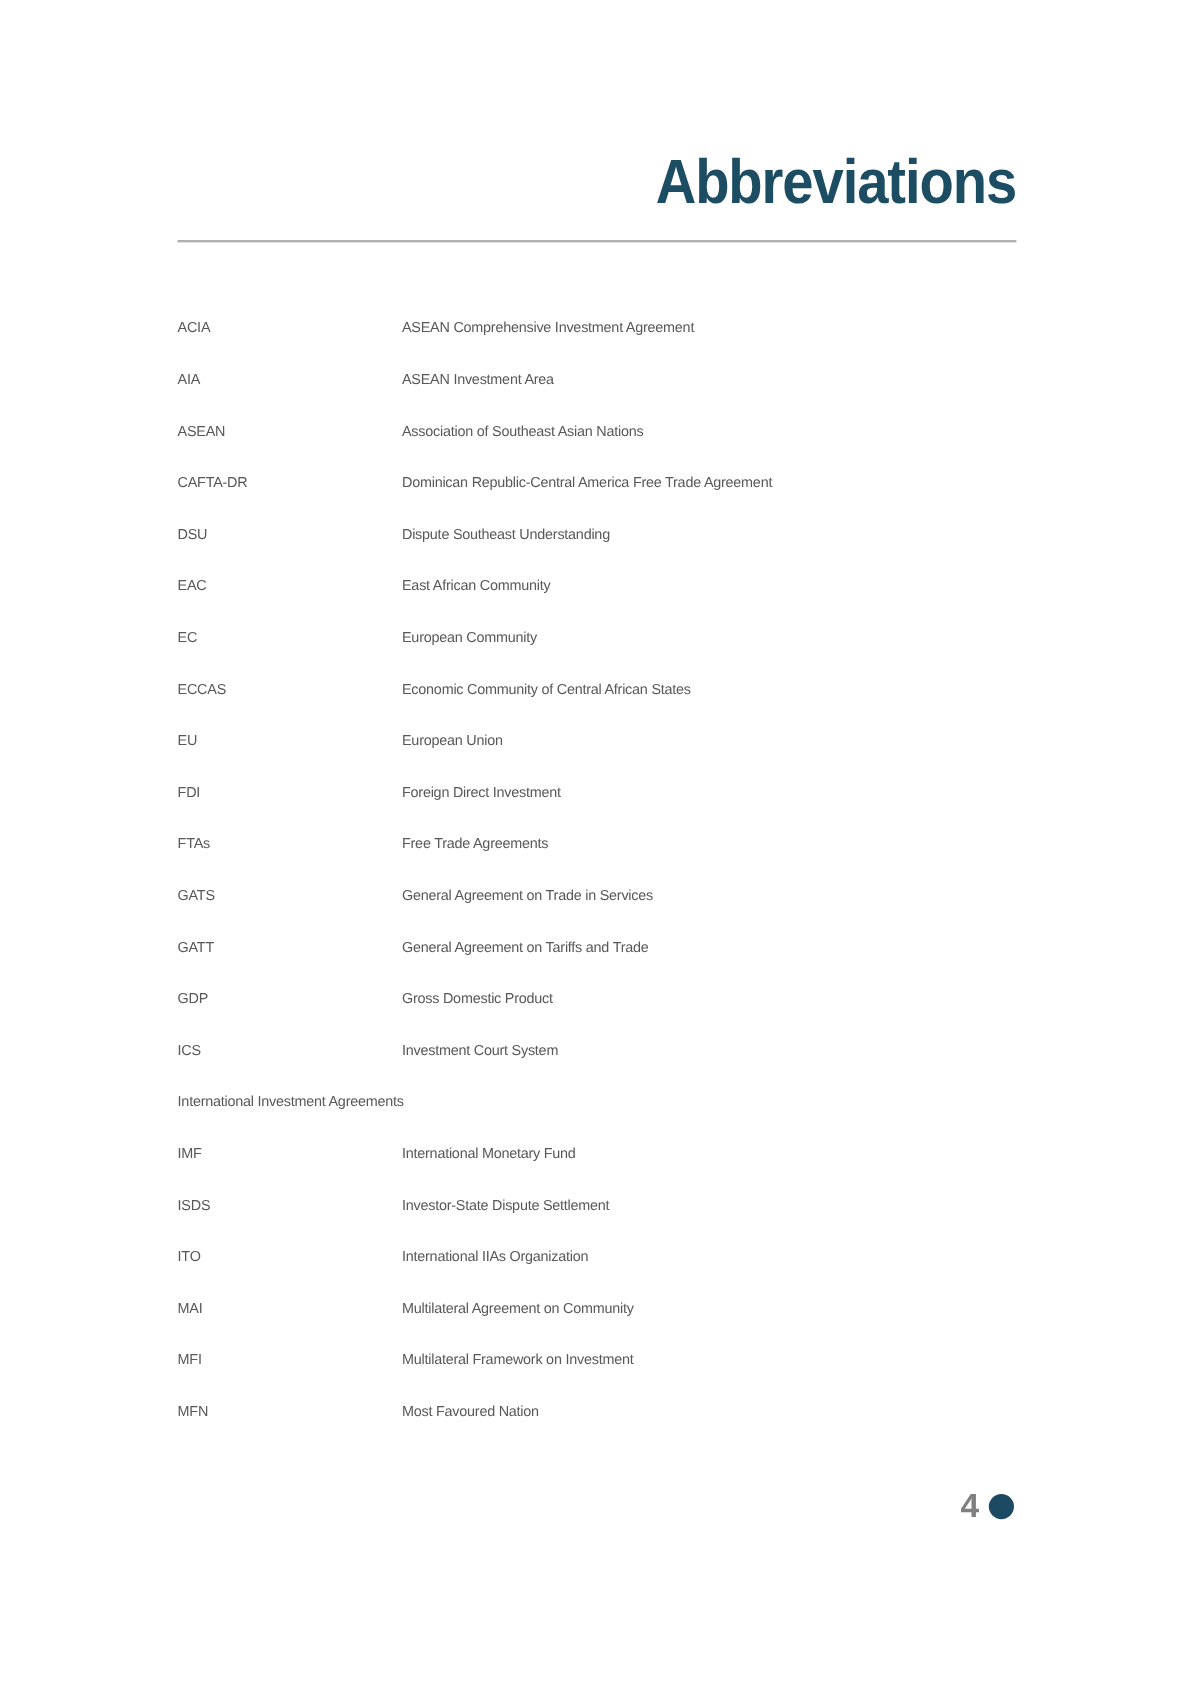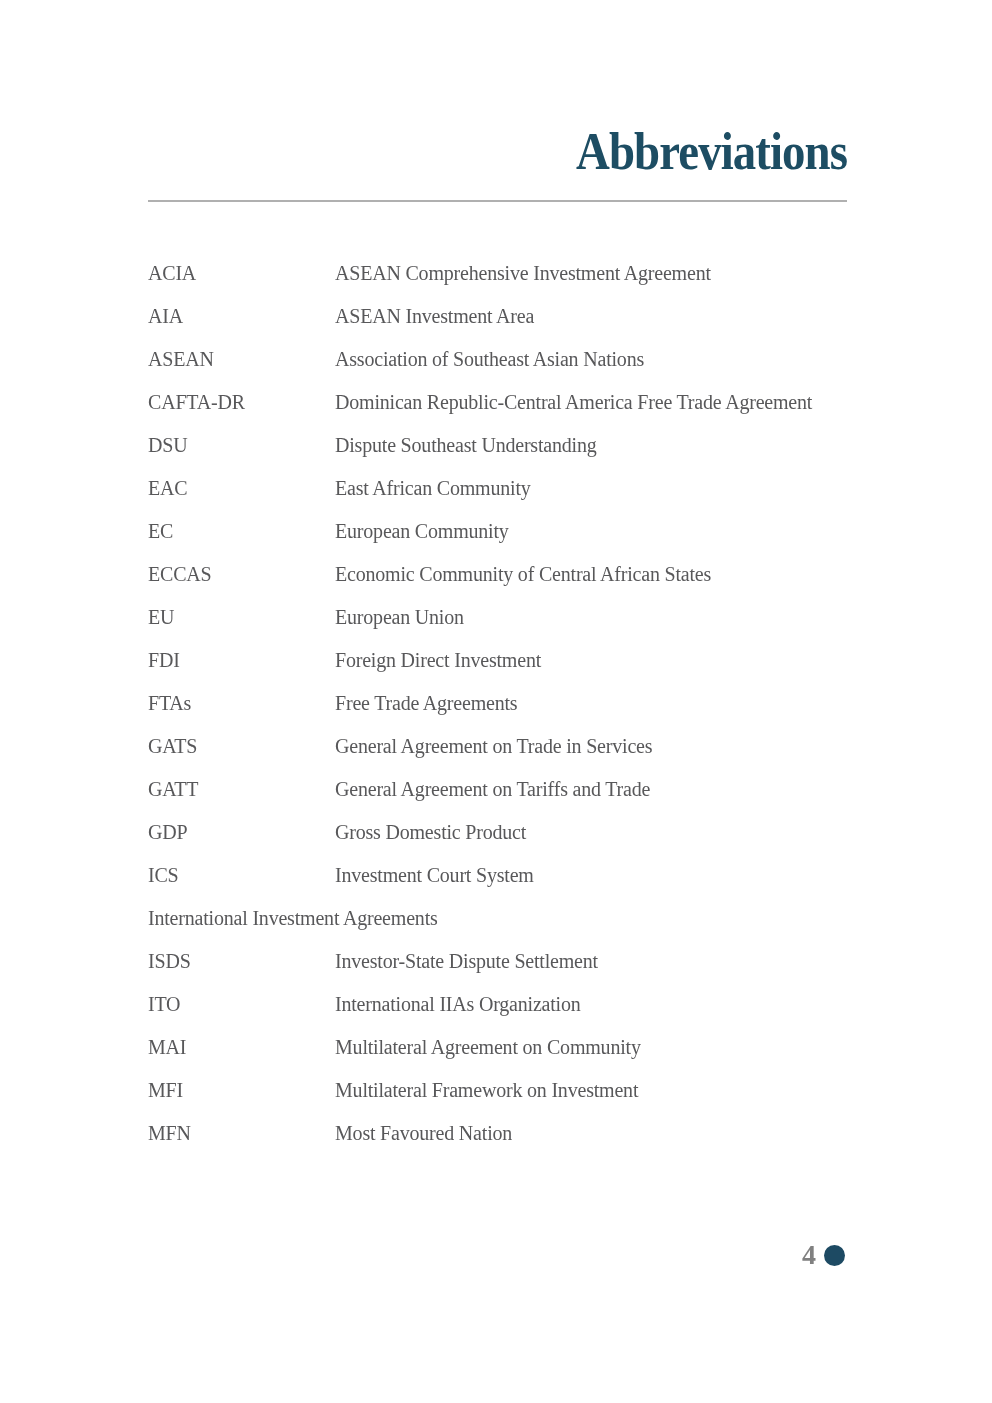--- a/index.html
+++ b/index.html
@@ -6,21 +6,21 @@
     margin: 0;
     padding: 0;
     background: #ffffff;
   }
   .page {
     position: relative;
     width: 992px;
     height: 1403px;
     background: #ffffff;
     overflow: hidden;
-    font-family: Liberation Serif, serif;
+    font-family: Liberation Sans, sans-serif;
   }
   .content {
     position: absolute;
     left: 148px;
     top: 0;
     width: 699px;
     height: 100%;
   }
   .title {
     position: absolute;
@@ -47,21 +47,21 @@
   .abbr-list {
     position: absolute;
     top: 252px;
     left: 0;
     width: 100%;
   }
   .abbr-row {
     display: flex;
     height: 43px;
     line-height: 43px;
-    font-size: 20px;
+    font-size: 12px;
     color: #58585a;
     letter-spacing: -0.2px;
   }
   .abbr-term {
     flex: 0 0 187px;
     width: 187px;
   }
   .abbr-definition {
     flex: 1 1 auto;
     white-space: nowrap;
@@ -157,20 +157,24 @@
         <div class="abbr-definition">Gross Domestic Product</div>
       </div>
         <div class="abbr-row">
         <div class="abbr-term">ICS</div>
         <div class="abbr-definition">Investment Court System</div>
       </div>
         <div class="abbr-row">
         <div class="abbr-definition">International Investment Agreements</div>
       </div>
         <div class="abbr-row">
+        <div class="abbr-term">IMF</div>
+        <div class="abbr-definition">International Monetary Fund</div>
+      </div>
+        <div class="abbr-row">
         <div class="abbr-term">ISDS</div>
         <div class="abbr-definition">Investor-State Dispute Settlement</div>
       </div>
         <div class="abbr-row">
         <div class="abbr-term">ITO</div>
         <div class="abbr-definition">International IIAs Organization</div>
       </div>
         <div class="abbr-row">
         <div class="abbr-term">MAI</div>
         <div class="abbr-definition">Multilateral Agreement on Community</div>

